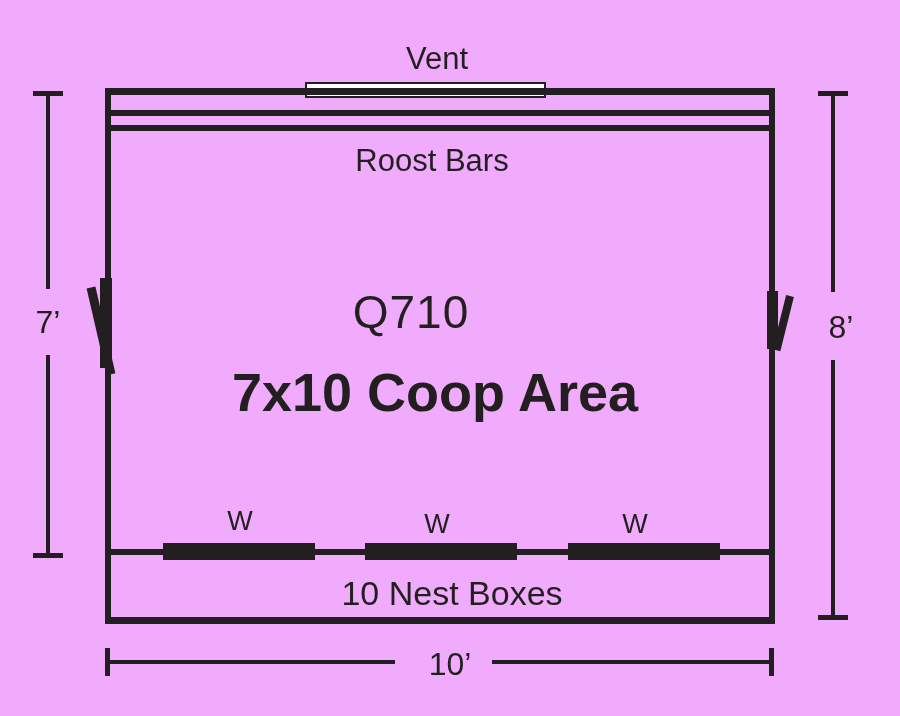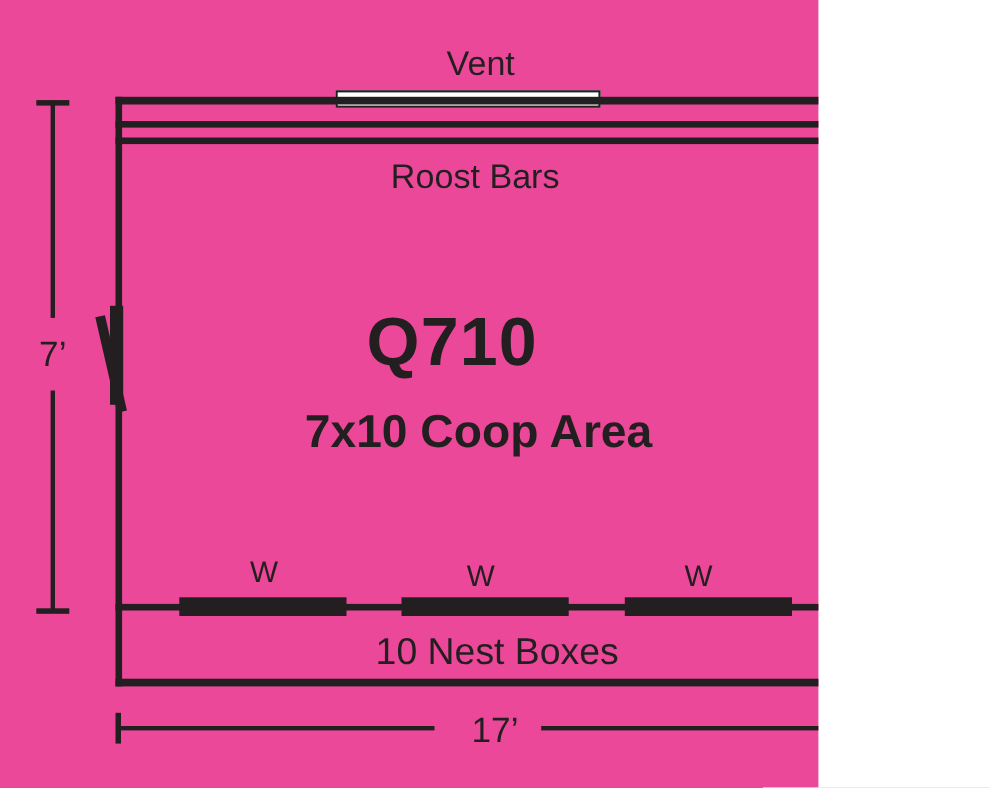--- a/index.html
+++ b/index.html
@@ -6,23 +6,23 @@
     margin: 0;
     padding: 0;
     background: #ffffff;
   }
   body {
     font-family: "Liberation Sans", sans-serif;
     color: #231f20;
   }
   #plan {
     position: relative;
-    width: 744px;
+    width: 900px;
     height: 716px;
-    background: #ec4899;
+    background: #f0abfc;
     overflow: hidden;
   }
   .txt {
     position: absolute;
     white-space: nowrap;
     color: #231f20;
     line-height: 1;
   }
   .ctr { transform: translate(-50%, -50%); }
 
@@ -45,22 +45,22 @@
     position: absolute;
     background: #231f20;
     transform-origin: 0 50%;
   }
 
   
   .label-vent    { font-size: 31px; }
   .label-roost   { font-size: 31px; }
   .label-nest    { font-size: 34px; }
   .label-w       { font-size: 27px; }
-  .label-title   { font-size: 62px; font-weight: bold; letter-spacing: 1px; }
-  .label-sub     { font-size: 42px; font-weight: bold; }
+  .label-title   { font-size: 46px; font-weight: normal; letter-spacing: 1px; }
+  .label-sub     { font-size: 54px; font-weight: bold; }
   .label-dim     { font-size: 32px; }
   .label-dim-b   { font-size: 32px; }
 </style>
 </head>
 <body>
 
 <div id="plan">
 
   <div class="txt label-vent ctr" style="left:437px; top:58px;">Vent</div>
 
@@ -115,19 +115,19 @@
   <div class="hline" style="left:818px; top:91px; width:30px; height:5px;"></div>
   <div class="vline" style="left:831px; top:93px; width:4px; height:199px;"></div>
   <div class="txt label-dim ctr" style="left:841px; top:327px;">8’</div>
   <div class="vline" style="left:831px; top:360px; width:4px; height:257px;"></div>
   <div class="hline" style="left:818px; top:615px; width:30px; height:5px;"></div>
 
   <div class="vline" style="left:105px; top:648px; width:5px; height:28px;"></div>
 
   <div class="hline" style="left:107px; top:660px; width:288px; height:4px;"></div>
 
-  <div class="txt label-dim-b ctr" style="left:450px; top:664px;">17’</div>
+  <div class="txt label-dim-b ctr" style="left:450px; top:664px;">10’</div>
 
   <div class="hline" style="left:492px; top:660px; width:280px; height:4px;"></div>
 
   <div class="vline" style="left:769px; top:648px; width:5px; height:28px;"></div>
 
 </div>
 
 </body></html>

